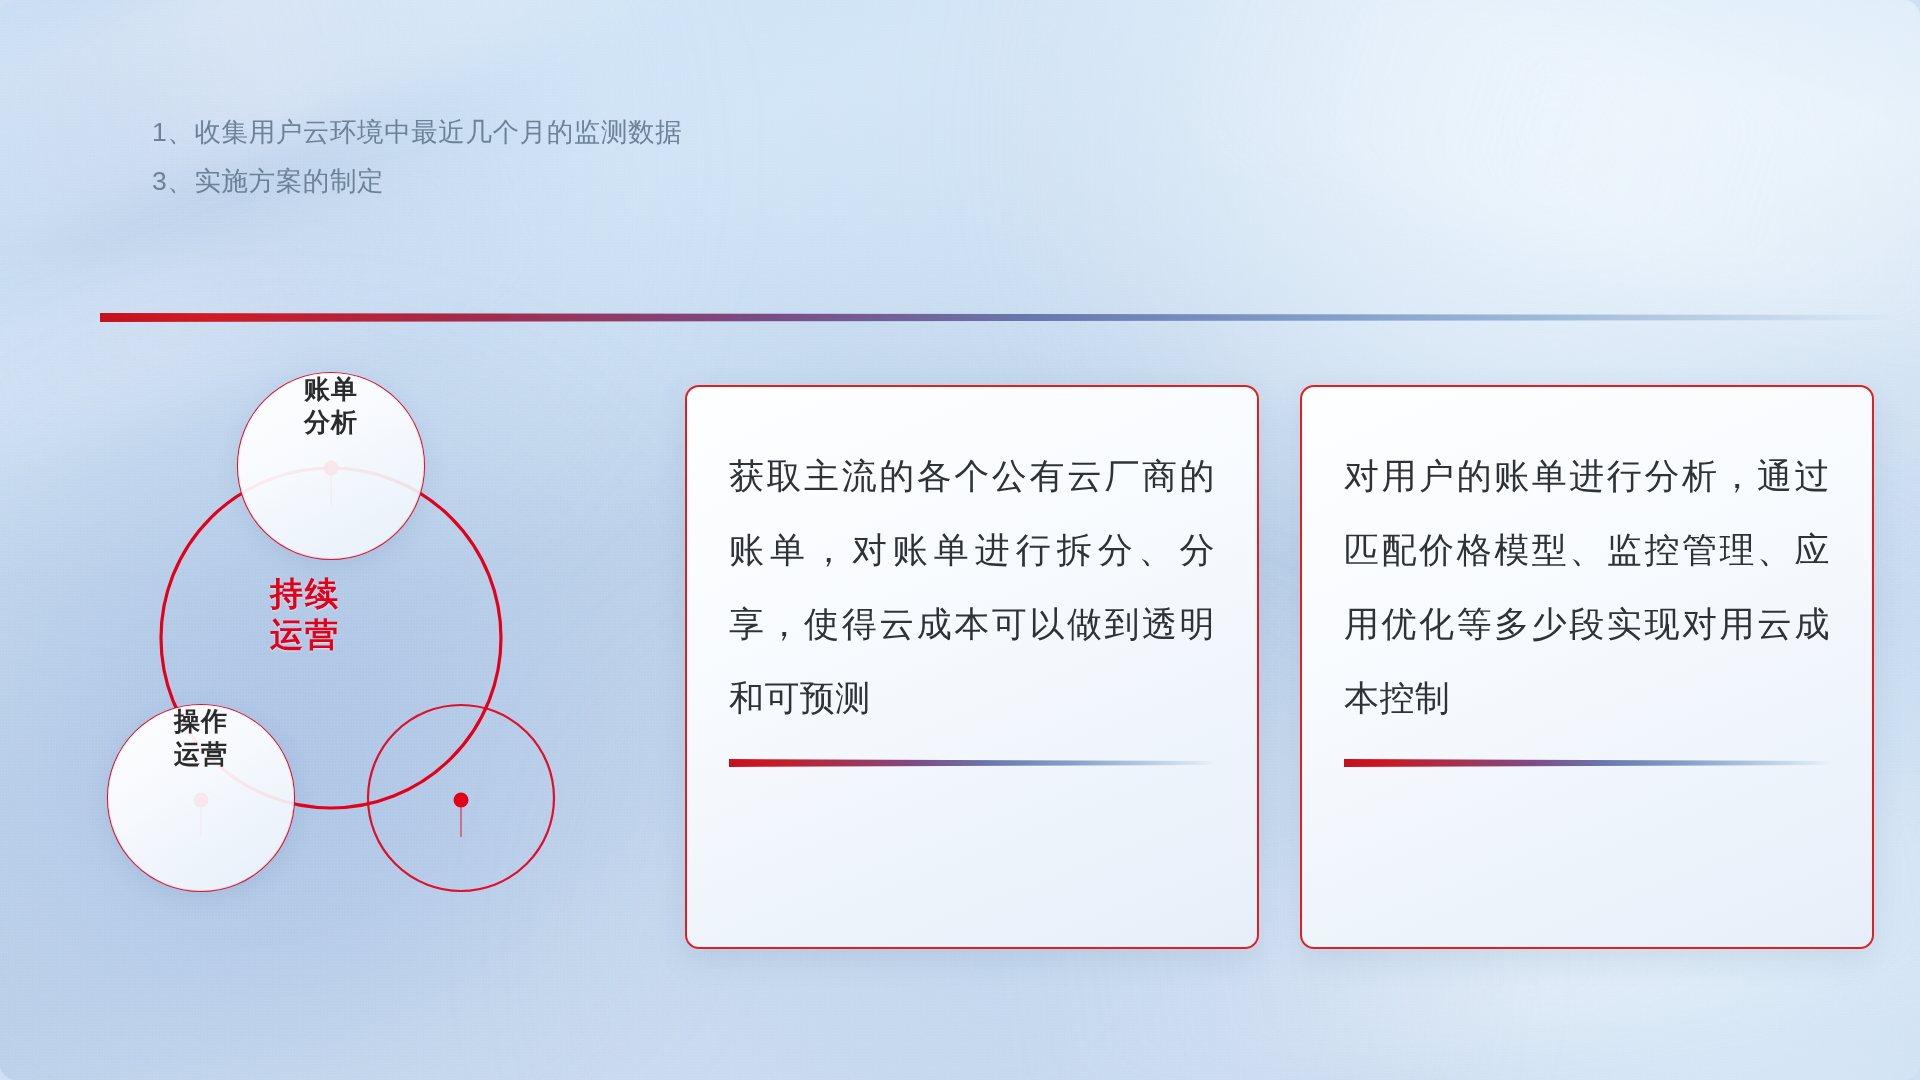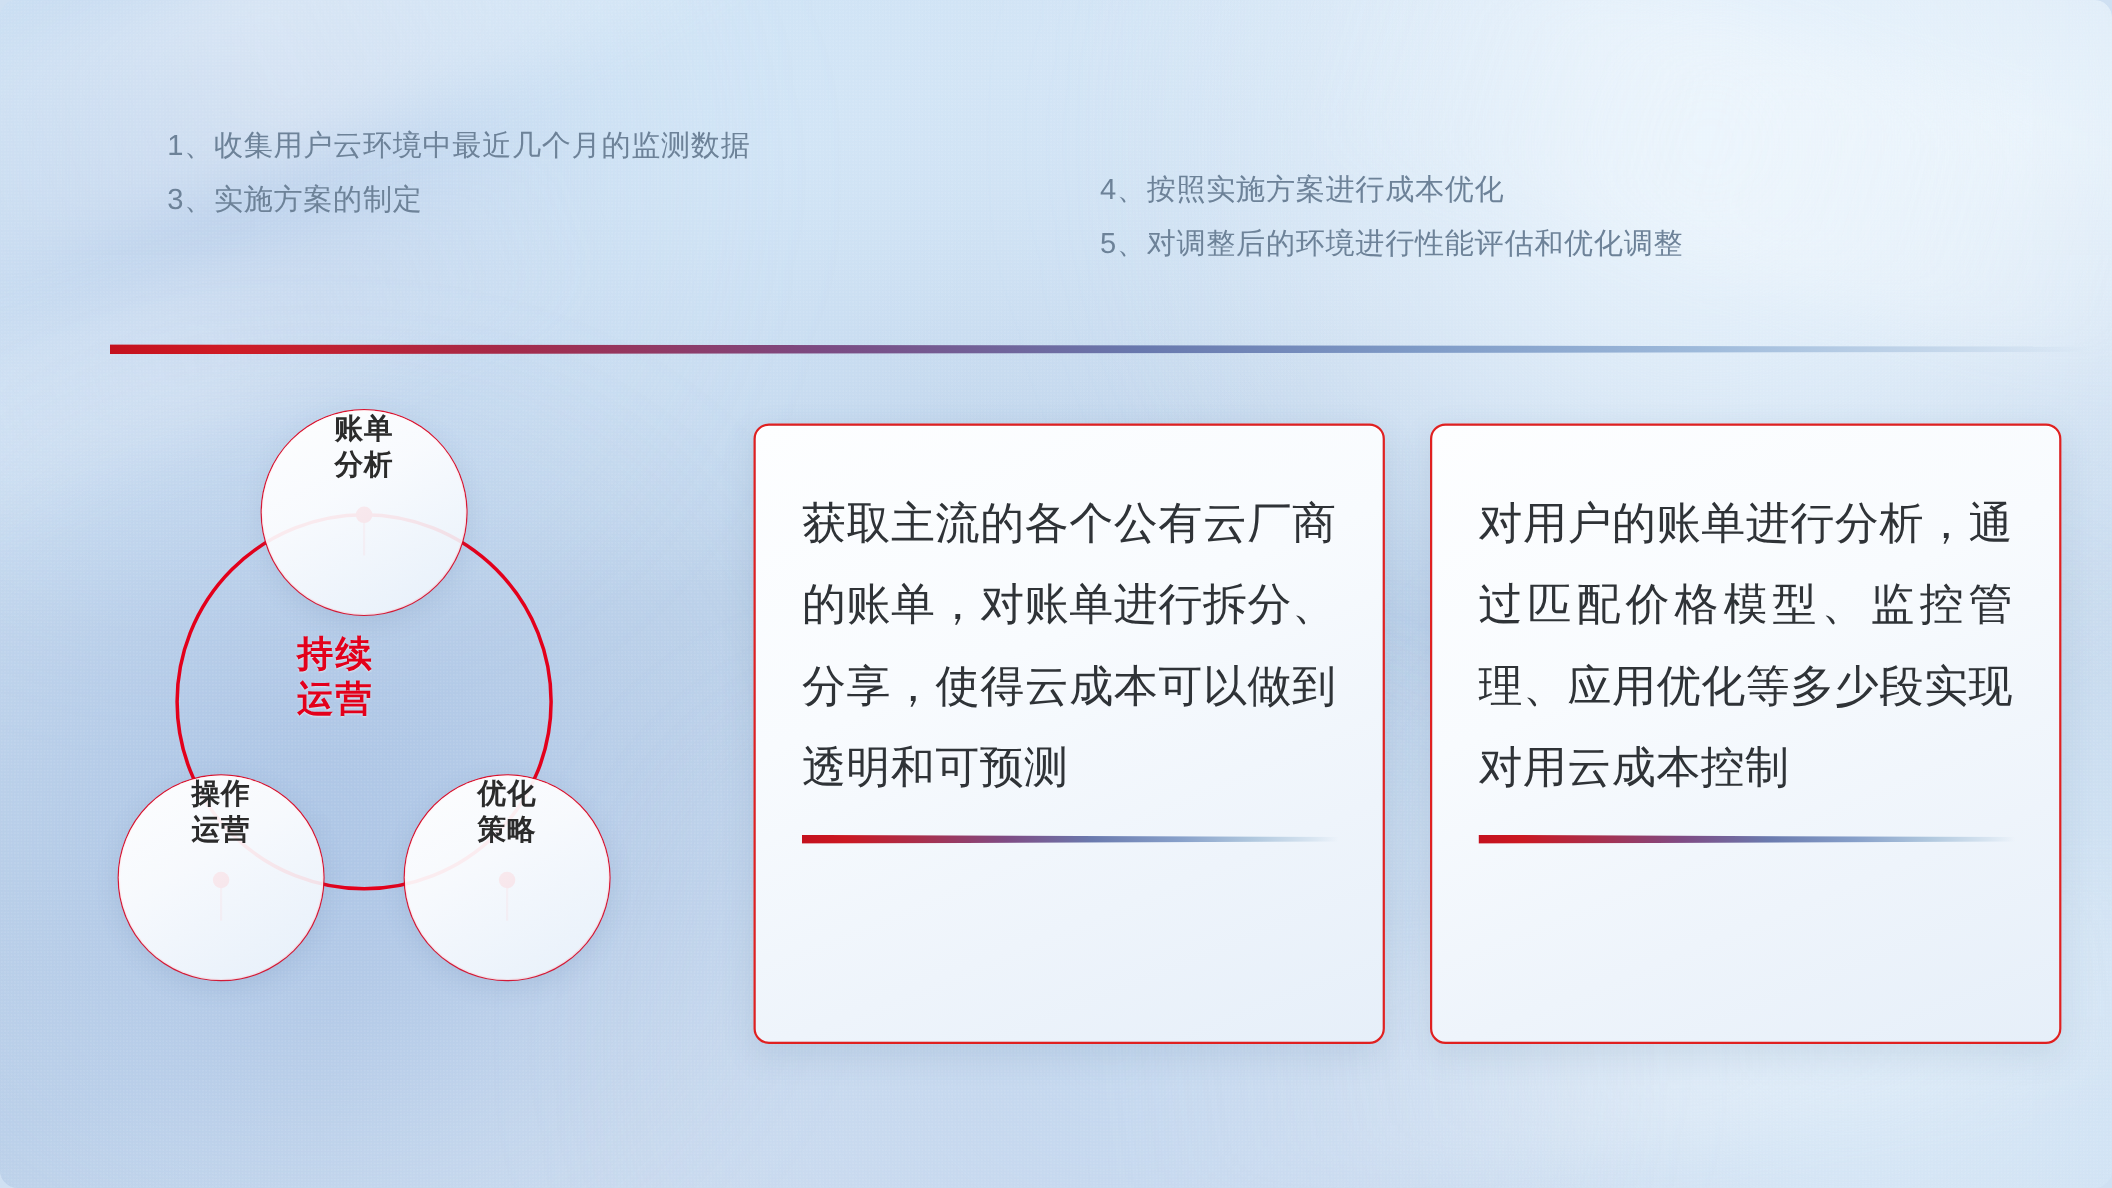--- a/index.html
+++ b/index.html
@@ -90,21 +90,21 @@
     position:absolute;top:385px;width:570px;height:560px;
     border:2px solid #e02020;border-radius:14px;
     background:linear-gradient(158deg,#fdfeff 0%,#f8fbfe 38%,#eef4fb 72%,#e6eff9 100%);
     box-shadow:0 10px 30px rgba(80,110,150,.14), inset 0 1px 0 rgba(255,255,255,.95);
     overflow:hidden;
   }
   .card-1{left:685px;}
   .card-2{left:1300px;}
   .card-inner{position:absolute;inset:0;padding:52px 42px 0 42px;box-sizing:border-box;}
   .card-body{
-    color:#2f3337;font-size:40px;line-height:74px;
+    color:#2f3337;font-size:35px;line-height:74px;
     letter-spacing:.4px;font-weight:400;text-align:justify;
   }
   .card-divider{
     position:absolute;left:42px;right:40px;top:372px;height:8px;
   }
   .card-divider .bar{
     position:absolute;inset:0;
     background:linear-gradient(90deg,#c4111e 0%,#cb1822 8%,#a92f4c 22%,#7f4b84 38%,#6a7aae 54%,#869fc9 70%,#b0c8de 84%,#d8e5f1 95%,rgba(216,229,241,0) 100%);
     clip-path:polygon(0 0,100% 2px,100% 6px,0 100%);
   }
@@ -128,24 +128,20 @@
   <div class="streak streak-2"></div>
   <div class="streak streak-3"></div>
   <div class="streak streak-4"></div>
   <div class="bg-noise"></div>
 
   <div class="steps">
     <div class="steps-col left">
       <div class="step-line">1、收集用户云环境中最近几个月的监测数据</div>
       <div class="step-line">3、实施方案的制定</div>
     </div>
-    <div class="steps-col right">
-      <div class="step-line">4、按照实施方案进行成本优化</div>
-      <div class="step-line">5、对调整后的环境进行性能评估和优化调整</div>
-    </div>
   </div>
 
   <div class="top-divider">
     <div class="bar"></div>
   </div>
 
   <div class="venn">
     <svg width="540" height="600" viewBox="0 0 540 600">
 
       <circle cx="231" cy="283" r="170" fill="none" stroke="#e3001b" stroke-width="3.2"></circle>
@@ -170,26 +166,20 @@
       </div>
     </div>
 
     <div class="v-circle c-bl">
       <div class="v-label">
         <div>操作</div>
         <div>运营</div>
       </div>
     </div>
 
-    <div class="v-circle c-br">
-      <div class="v-label">
-        <div>优化</div>
-        <div>策略</div>
-      </div>
-    </div>
 
     <div class="center-text">
       <div>持续</div>
       <div>运营</div>
     </div>
   </div>
 
   <div class="card card-1">
     <div class="card-inner">
       <div class="card-body">获取主流的各个公有云厂商的账单，对账单进行拆分、分享，使得云成本可以做到透明和可预测</div>

